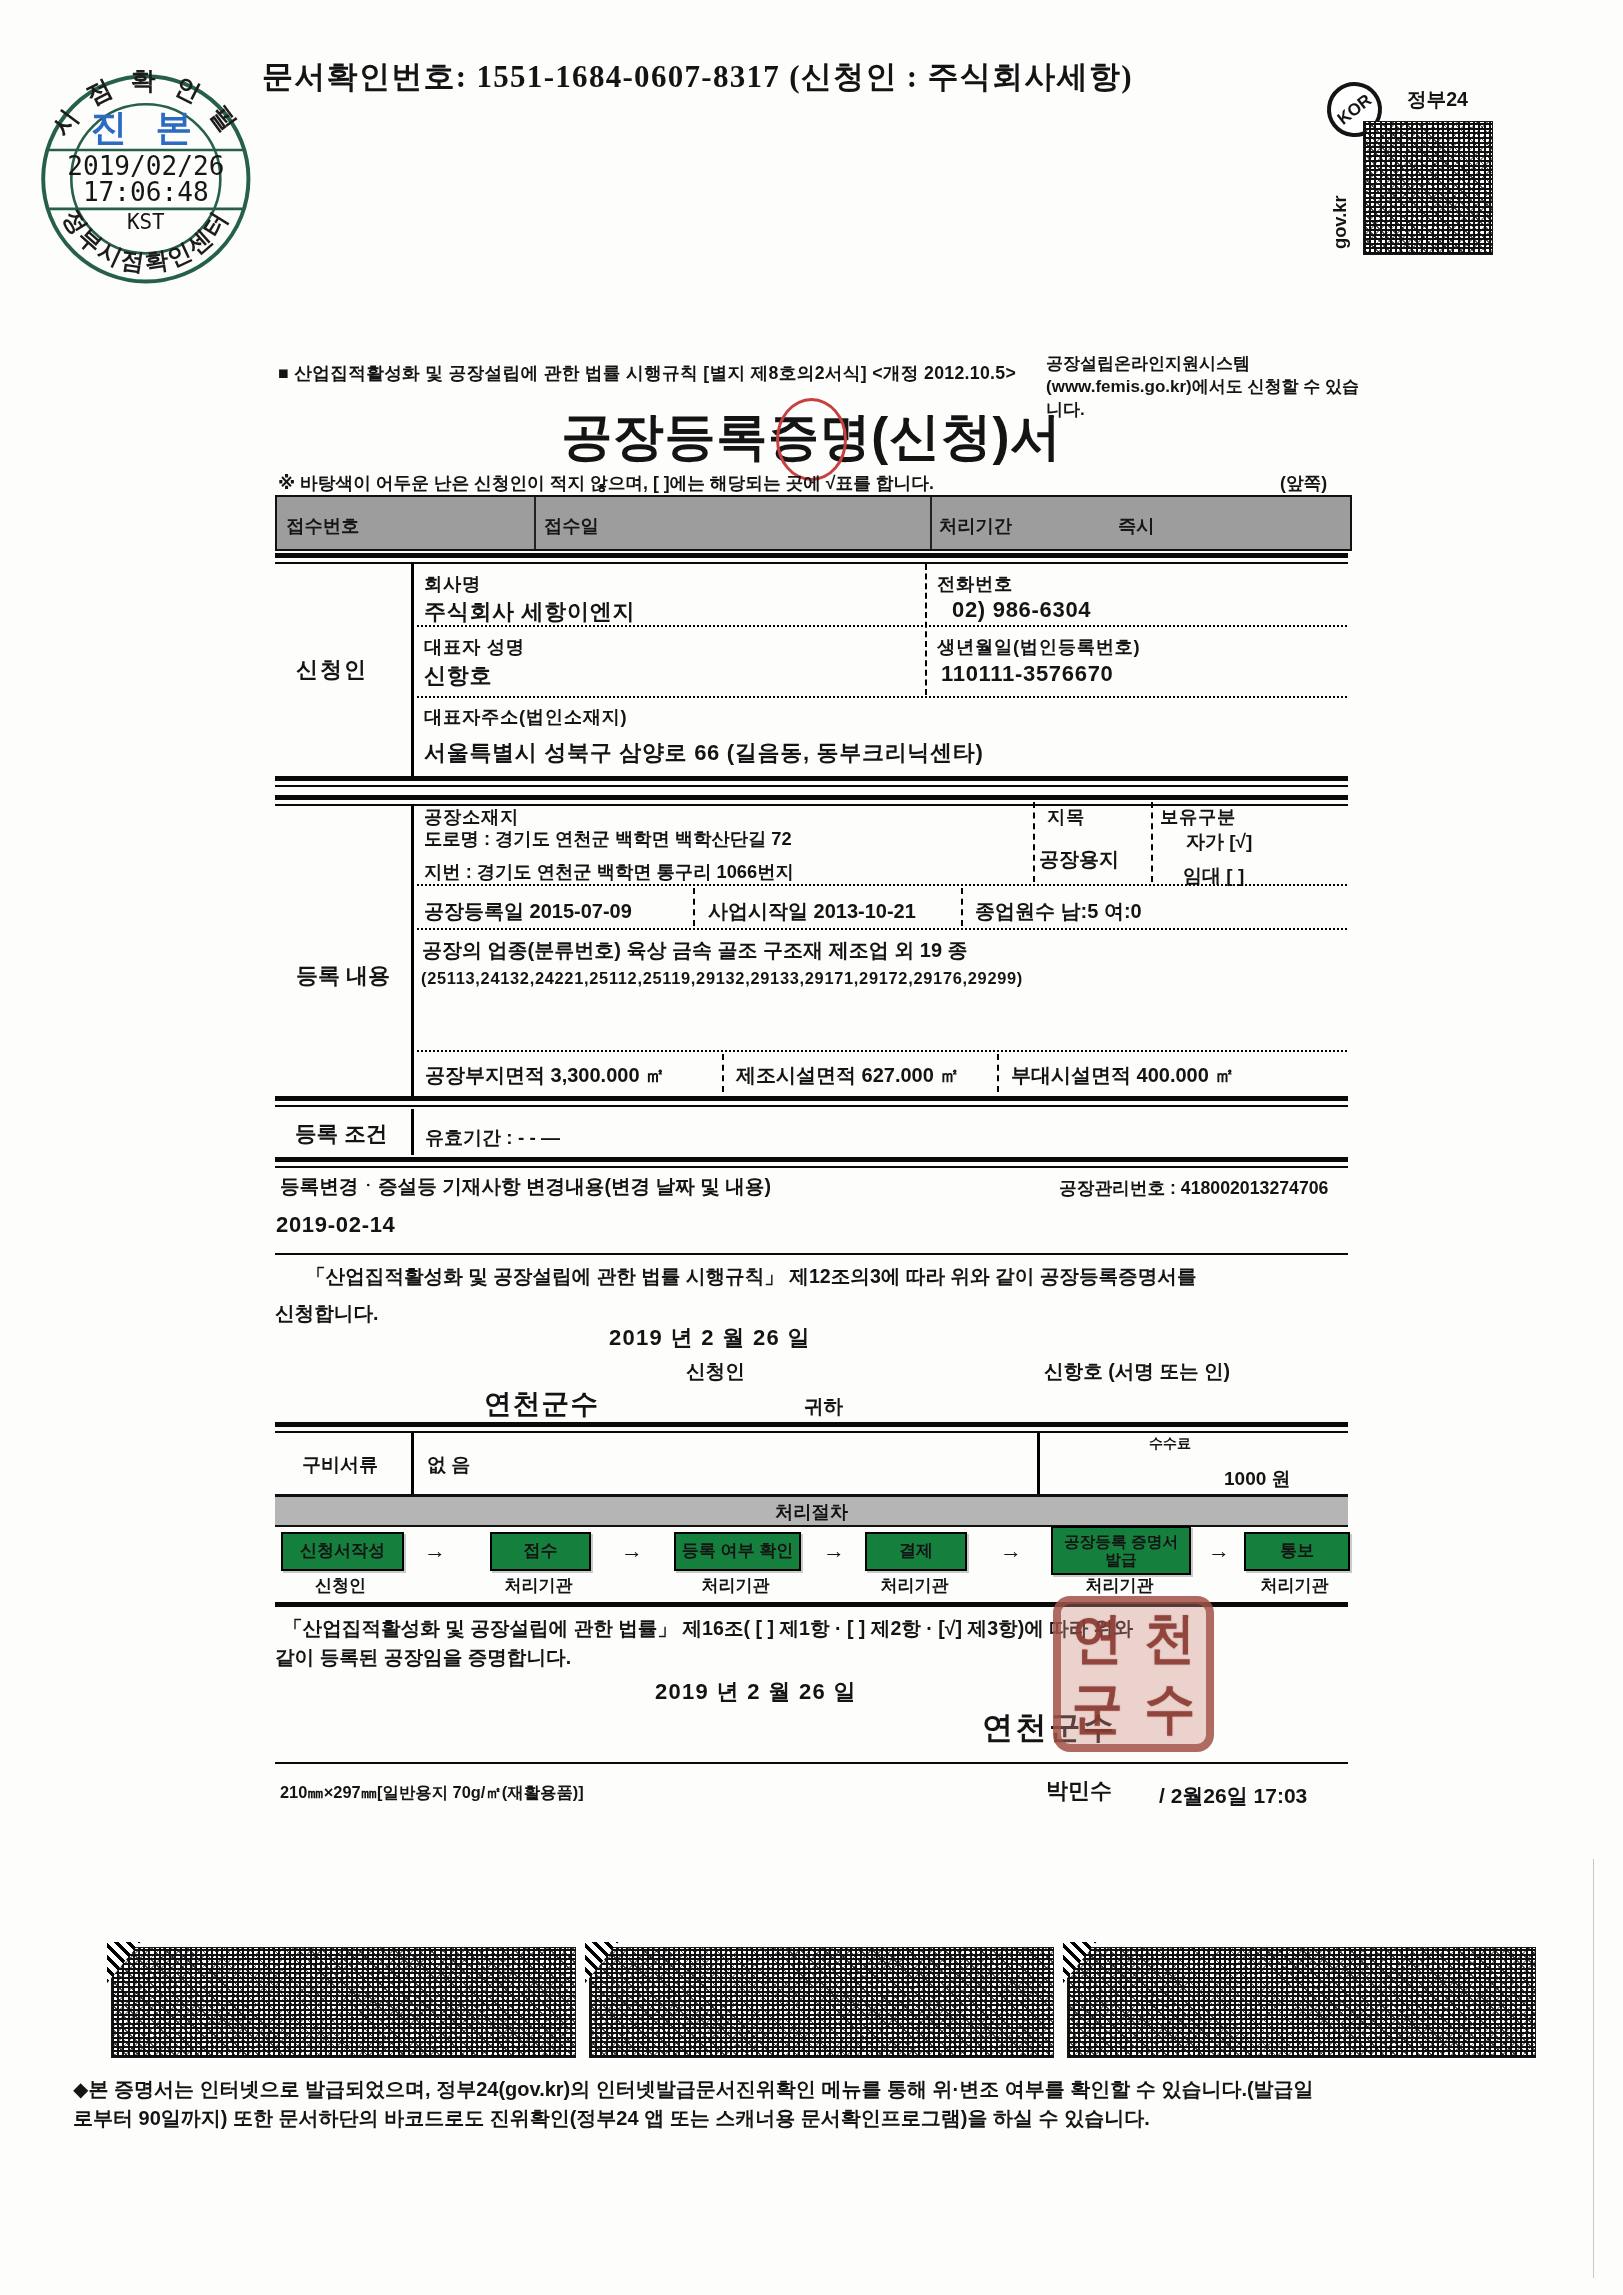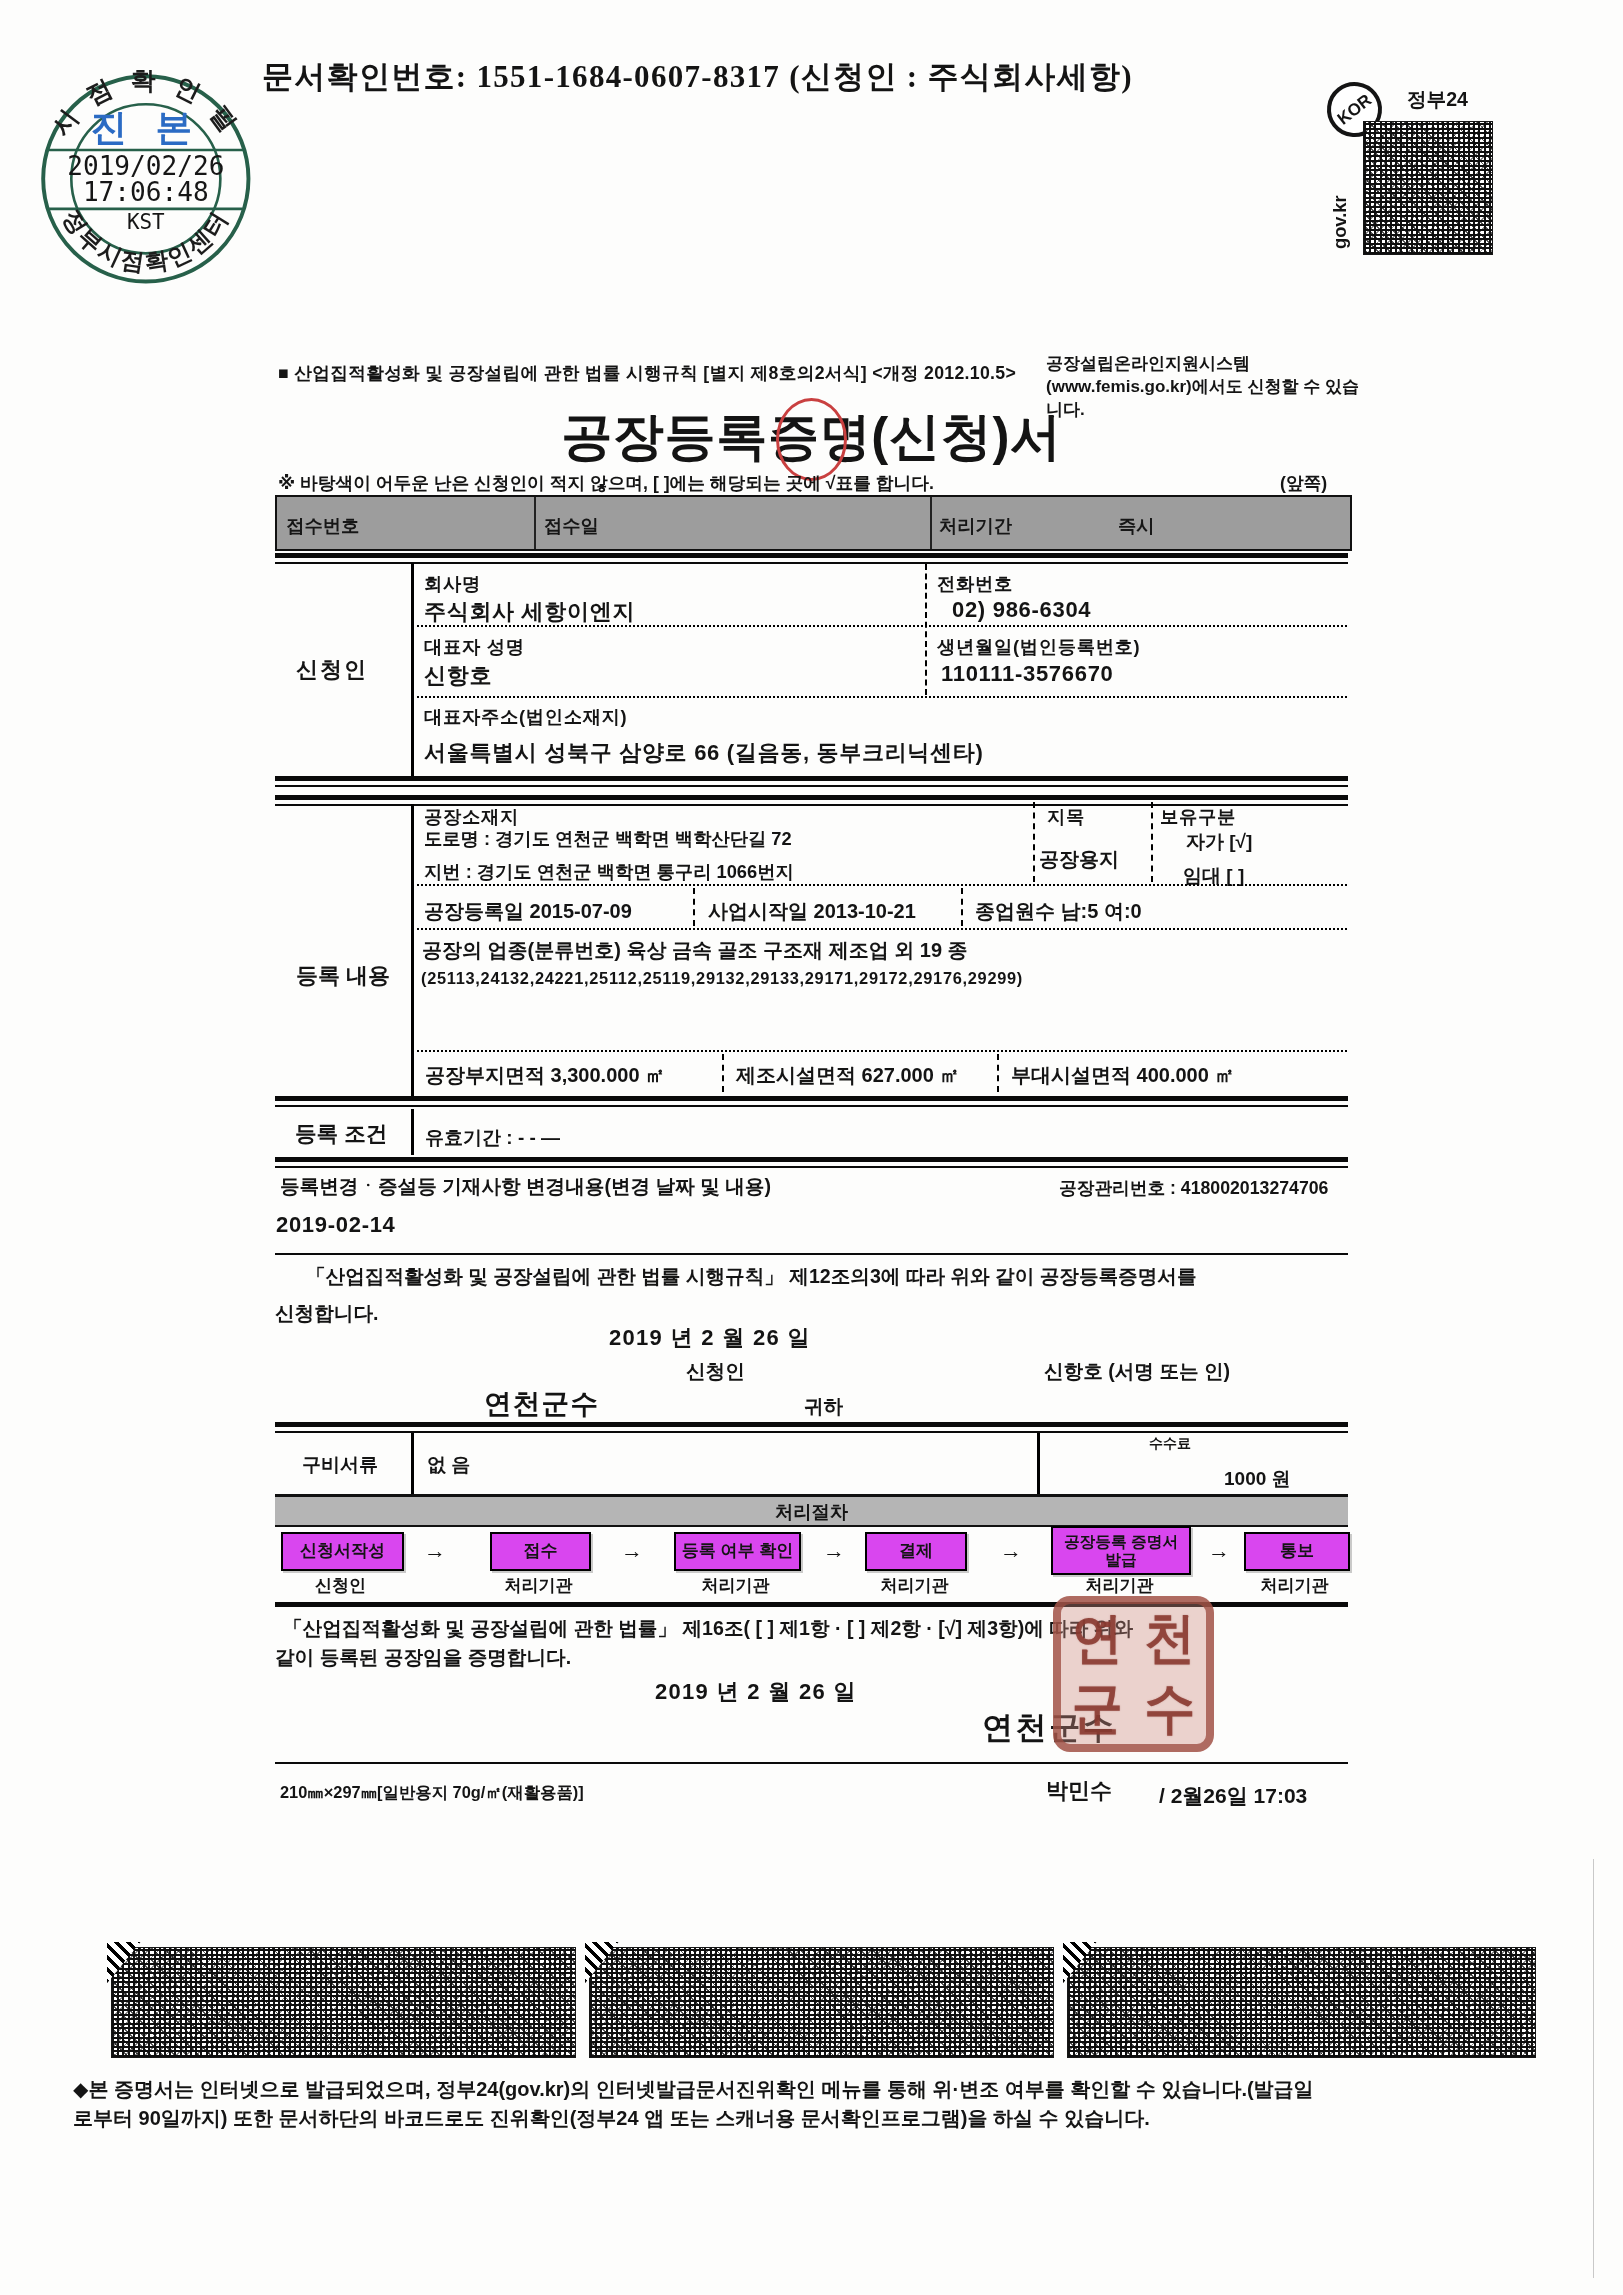--- a/index.html
+++ b/index.html
@@ -14,21 +14,21 @@
   .dline{border-top:5.9px solid #0a0a0a;border-bottom:2.6px solid #0a0a0a;height:3.9px;}
   .sline{background:#0a0a0a;}
   .dot{border-top:2px dotted #000;}
   .dashv{border-left:2px dashed #000;width:0;}
   .vline{width:2.6px;background:#000;}
   
   .rcpt{background:#9d9d9d;border:2px solid #111;}
   .rcpt .cell-lbl{position:absolute;top:15.7px;font-size:18.3px;font-weight:700;color:#161616;}
   .rcpt .div{position:absolute;top:0;bottom:0;width:2px;background:#222;}
   
-  .flow-box{border:2px solid #000;background:#d946ef;display:flex;align-items:center;justify-content:center;
+  .flow-box{border:2px solid #000;background:#15803d;display:flex;align-items:center;justify-content:center;
             font-size:17px;font-weight:700;text-align:center;white-space:pre-line;line-height:1.1;
             box-shadow:2px 2px 0 #0003;}
   .flow-actor{font-size:17px;font-weight:700;text-align:center;}
   .flow-arrow{font-size:22px;font-weight:700;}
   
   .noise{background-color:#fff;border:1.3px solid #161616;
     background-image:
       repeating-linear-gradient(0deg,#0e0e0e 0 2px,transparent 2px 4.6px),
       repeating-linear-gradient(90deg,#111 0 2px,transparent 2px 5.2px),
       repeating-linear-gradient(45deg,transparent 0 2.6px,#000a 2.6px 3.9px,transparent 3.9px 8.5px),

